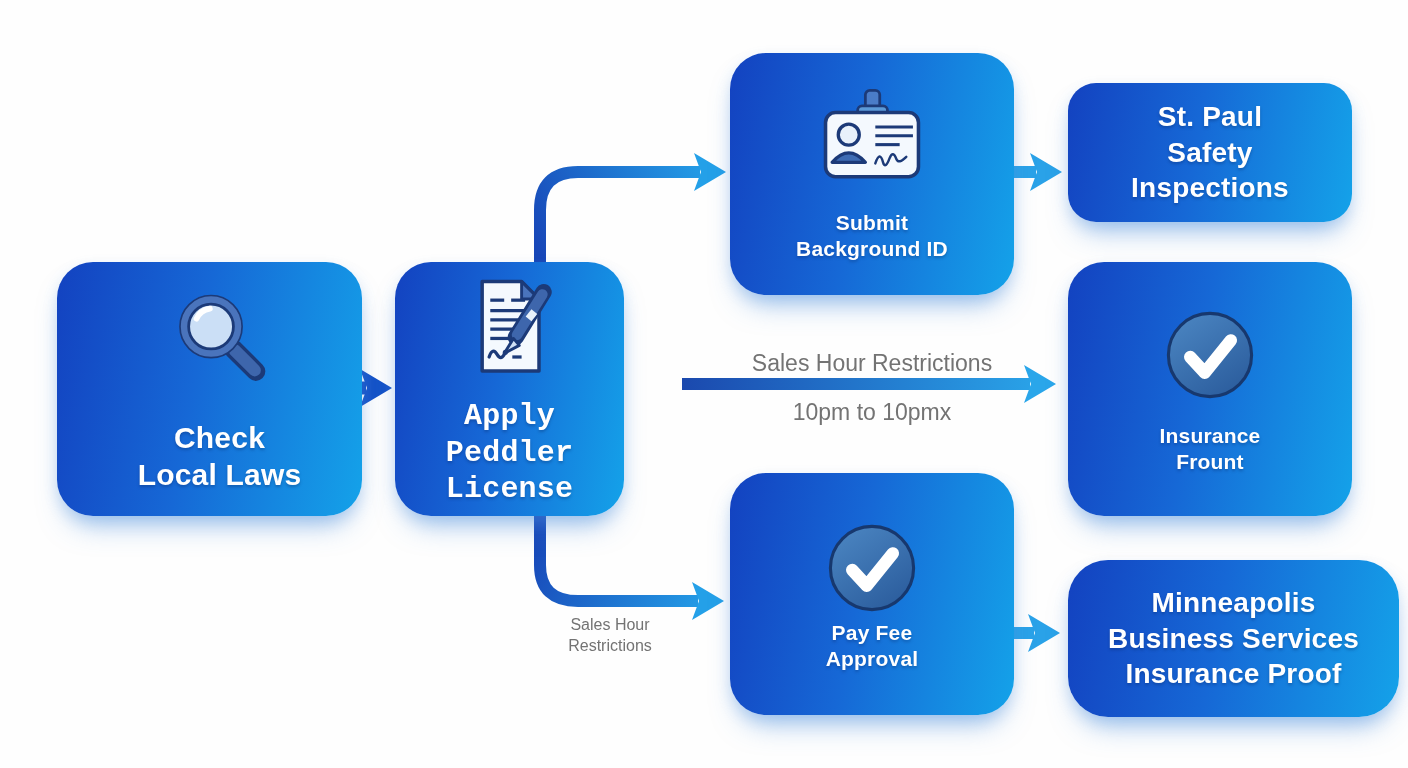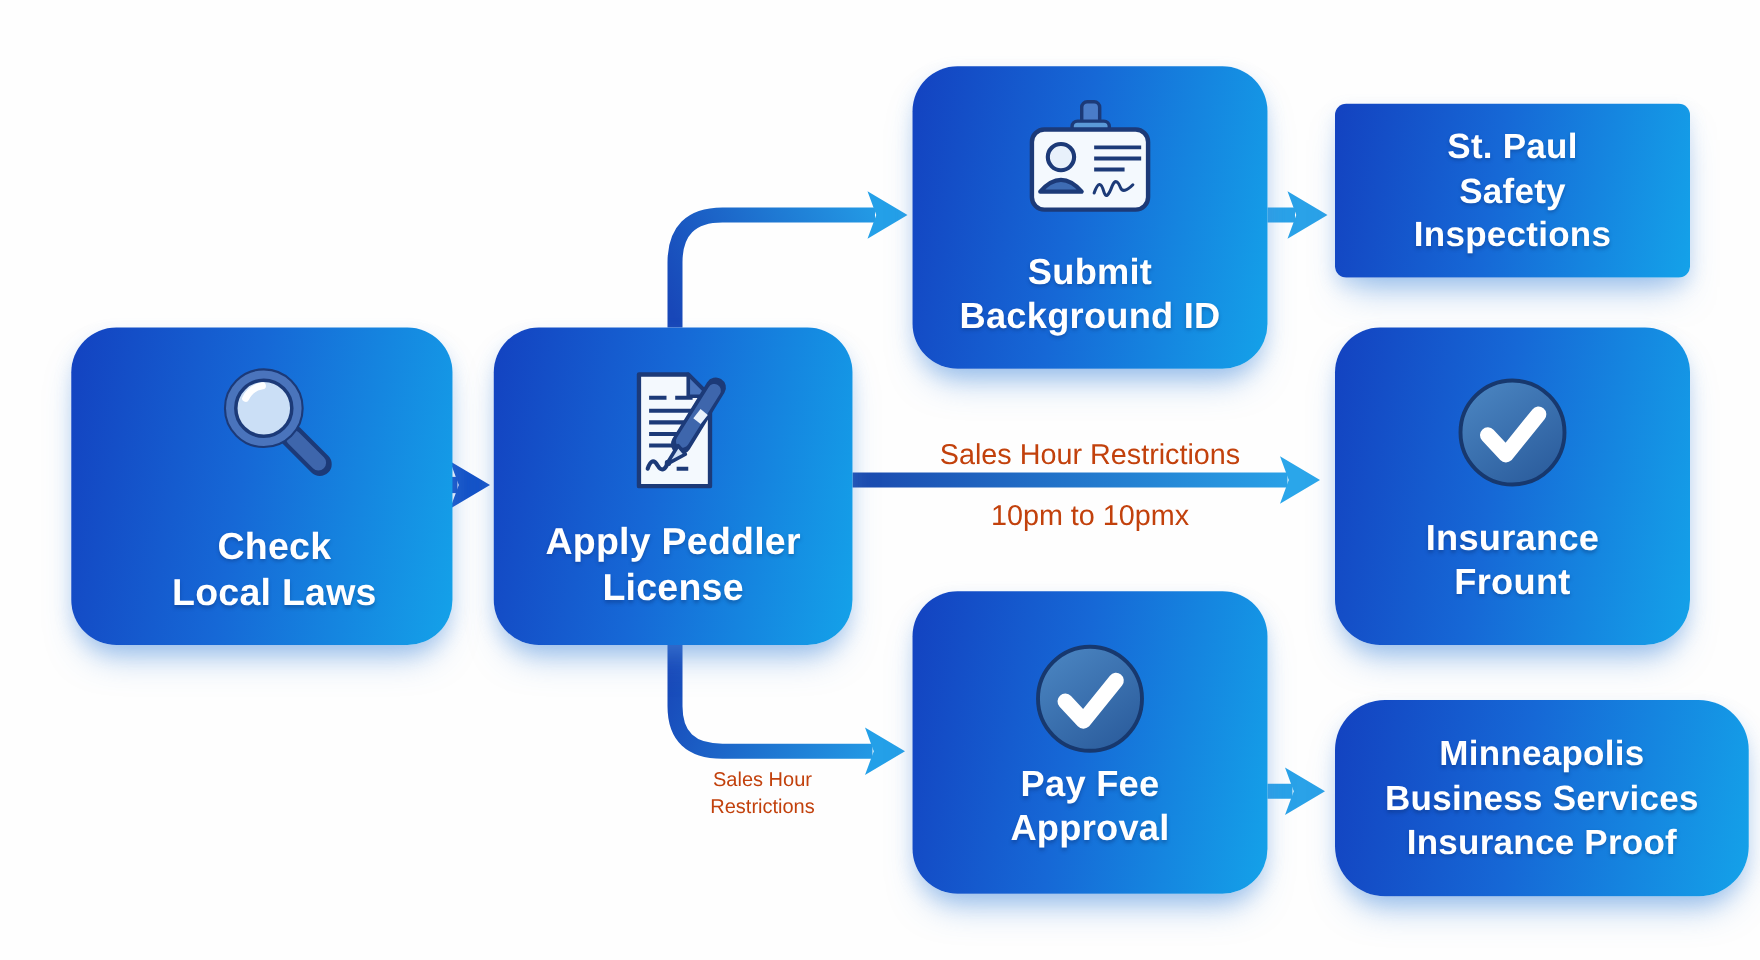--- a/index.html
+++ b/index.html
@@ -13,32 +13,32 @@
     position:absolute;display:flex;flex-direction:column;align-items:center;justify-content:center;
     border-radius:36px;
     background:linear-gradient(100deg,#1342c0 0%,#1668d6 45%,#14a2e9 100%);
     box-shadow:0 18px 28px -10px rgba(70,140,220,.5), 0 6px 14px rgba(90,150,225,.22);
   }
   .nlabel{
     color:#ffffff;font-weight:700;text-align:center;white-space:pre-line;line-height:1.22;
     text-shadow:0 2px 3px rgba(8,40,100,.35);letter-spacing:.2px;
   }
   .n1{left:57px;top:262px;width:285px;height:254px;gap:24px;padding-left:20px;}
-  .n2{left:395px;top:262px;width:287px;height:254px;gap:12px;}
+  .n2{left:395px;top:262px;width:229px;height:254px;gap:12px;font-family:Liberation Mono, monospace;}
   .n3{left:730px;top:53px;width:284px;height:242px;gap:20px;}
-  .n4{left:1068px;top:83px;width:284px;height:139px;border-radius:9px;}
+  .n4{left:1068px;top:83px;width:284px;height:139px;border-radius:28px;}
   .n5{left:1068px;top:262px;width:284px;height:254px;gap:16px;}
   .n6{left:730px;top:473px;width:284px;height:242px;}
   .n7{left:1068px;top:560px;width:331px;height:157px;border-radius:40px;}
   .n1 .nlabel,.n2 .nlabel{font-size:30px;}
-  .n3 .nlabel,.n5 .nlabel,.n6 .nlabel{font-size:29px;}
+  .n3 .nlabel,.n5 .nlabel,.n6 .nlabel{font-size:21px;}
   .n4 .nlabel,.n7 .nlabel{font-size:28px;line-height:1.28;}
   .icon{display:block;}
   .elabel{
-    position:absolute;color:#c2410c;text-align:center;white-space:pre-line;
+    position:absolute;color:#737373;text-align:center;white-space:pre-line;
     font-size:23px;line-height:1.3;font-weight:500;
   }
   .lc1{left:692px;top:349px;width:360px;}
   .lc2{left:692px;top:398px;width:360px;}
   .ld{left:510px;top:615px;width:200px;font-size:16px;}
 </style>
 </head>
 <body>
 
 <div class="canvas">

